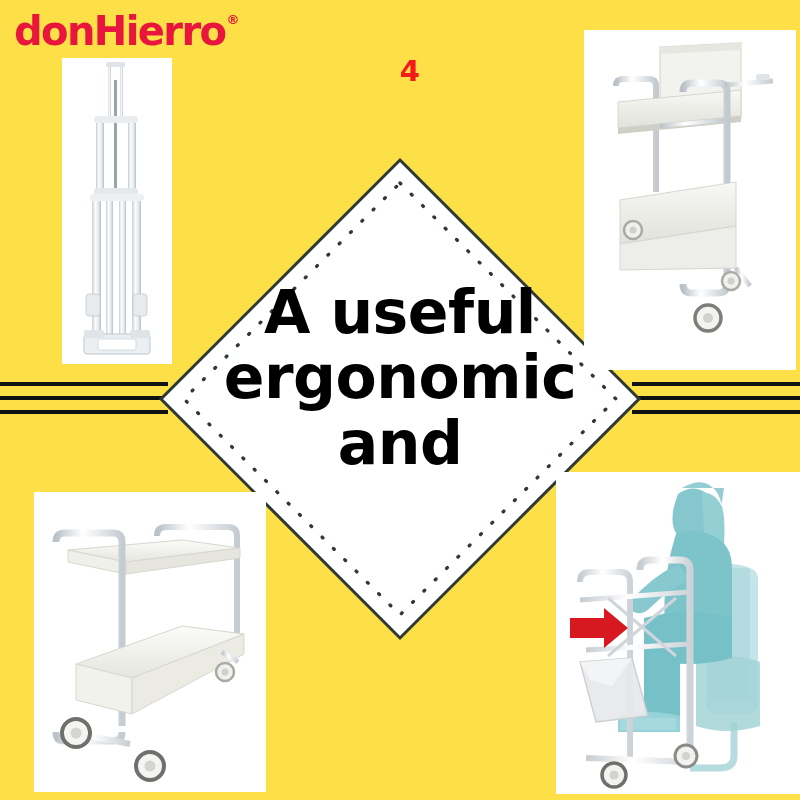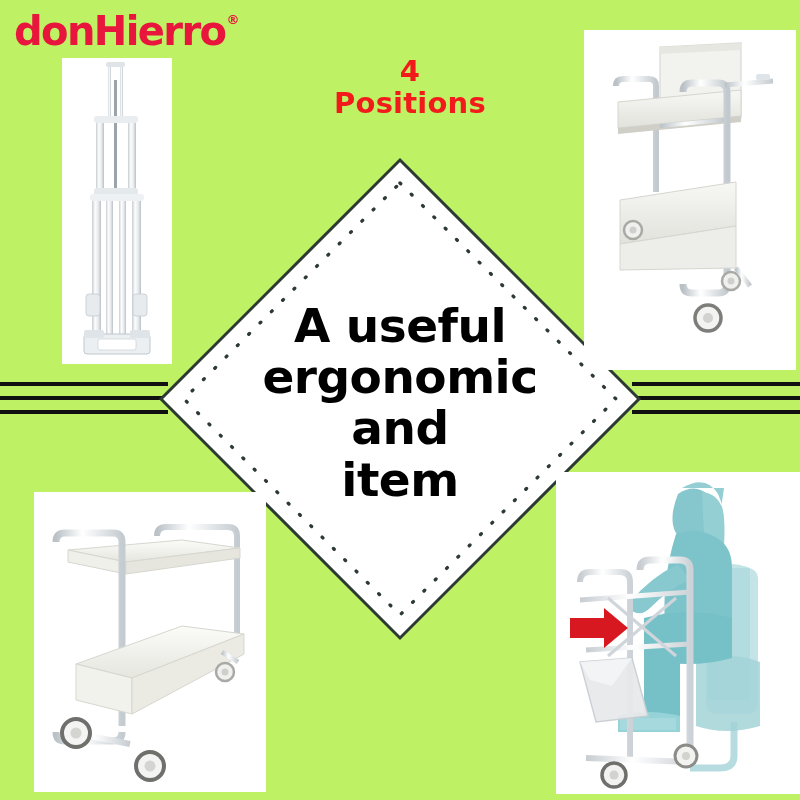--- a/index.html
+++ b/index.html
@@ -7,21 +7,21 @@
     padding: 0;
     background: #ffffff;
   }
   body {
     font-family: "DejaVu Sans", "Liberation Sans", sans-serif;
   }
   #canvas {
     position: relative;
     width: 800px;
     height: 800px;
-    background: #bef264;
+    background: #fde047;
     overflow: hidden;
   }
 
   
   .brand {
     position: absolute;
     left: 14px;
     top: 11px;
     display: flex;
     align-items: flex-start;
@@ -84,24 +84,24 @@
     left: 158px;
     top: 157px;
     width: 484px;
     height: 484px;
   }
   .diamond-wrap svg { display: block; }
 
   .diamond-text {
     position: absolute;
     left: 158px;
-    top: 300px;
+    top: 280px;
     width: 484px;
     text-align: center;
-    font-size: 47px;
+    font-size: 60px;
     font-weight: bold;
     color: #000000;
     line-height: 1.09;
     letter-spacing: -0.5px;
   }
   .diamond-text .tl { display: block; white-space: nowrap; }
 
   
   .photo {
     position: absolute;
@@ -118,21 +118,20 @@
 
 <div id="canvas">
 
   <div class="brand">
     <span class="brand-text">donHierro</span>
     <span class="brand-reg">®</span>
   </div>
 
   <div class="headline">
     <span>4</span><br>
-    <span>Positions</span>
   </div>
 
   <div class="rule-group left">
     <div class="rule-line l1"></div>
     <div class="rule-line l2"></div>
     <div class="rule-line l3"></div>
   </div>
 
   <div class="rule-group right">
     <div class="rule-line l1"></div>
@@ -144,21 +143,20 @@
     <svg width="484" height="484" viewBox="0 0 484 484" xmlns="http://www.w3.org/2000/svg">
       <polygon points="242,3 481,242 242,481 3,242" fill="#ffffff" stroke="#2d3a33" stroke-width="3"></polygon>
       <polygon points="242,26 458,242 242,458 26,242" fill="none" stroke="#2d3a33" stroke-width="3.4" stroke-dasharray="1 15" stroke-linecap="round"></polygon>
     </svg>
   </div>
 
   <div class="diamond-text">
     <span class="tl">A useful</span>
     <span class="tl">ergonomic</span>
     <span class="tl">and</span>
-    <span class="tl">item</span>
   </div>
 
   <div class="photo ph-folded">
     <svg width="110" height="306" viewBox="0 0 110 306" xmlns="http://www.w3.org/2000/svg">
       <defs>
         <linearGradient id="tubeV" x1="0" y1="0" x2="1" y2="0">
           <stop offset="0%" stop-color="#c8ced3"></stop>
           <stop offset="35%" stop-color="#fdfdfd"></stop>
           <stop offset="70%" stop-color="#e6eaed"></stop>
           <stop offset="100%" stop-color="#b9c0c6"></stop>

